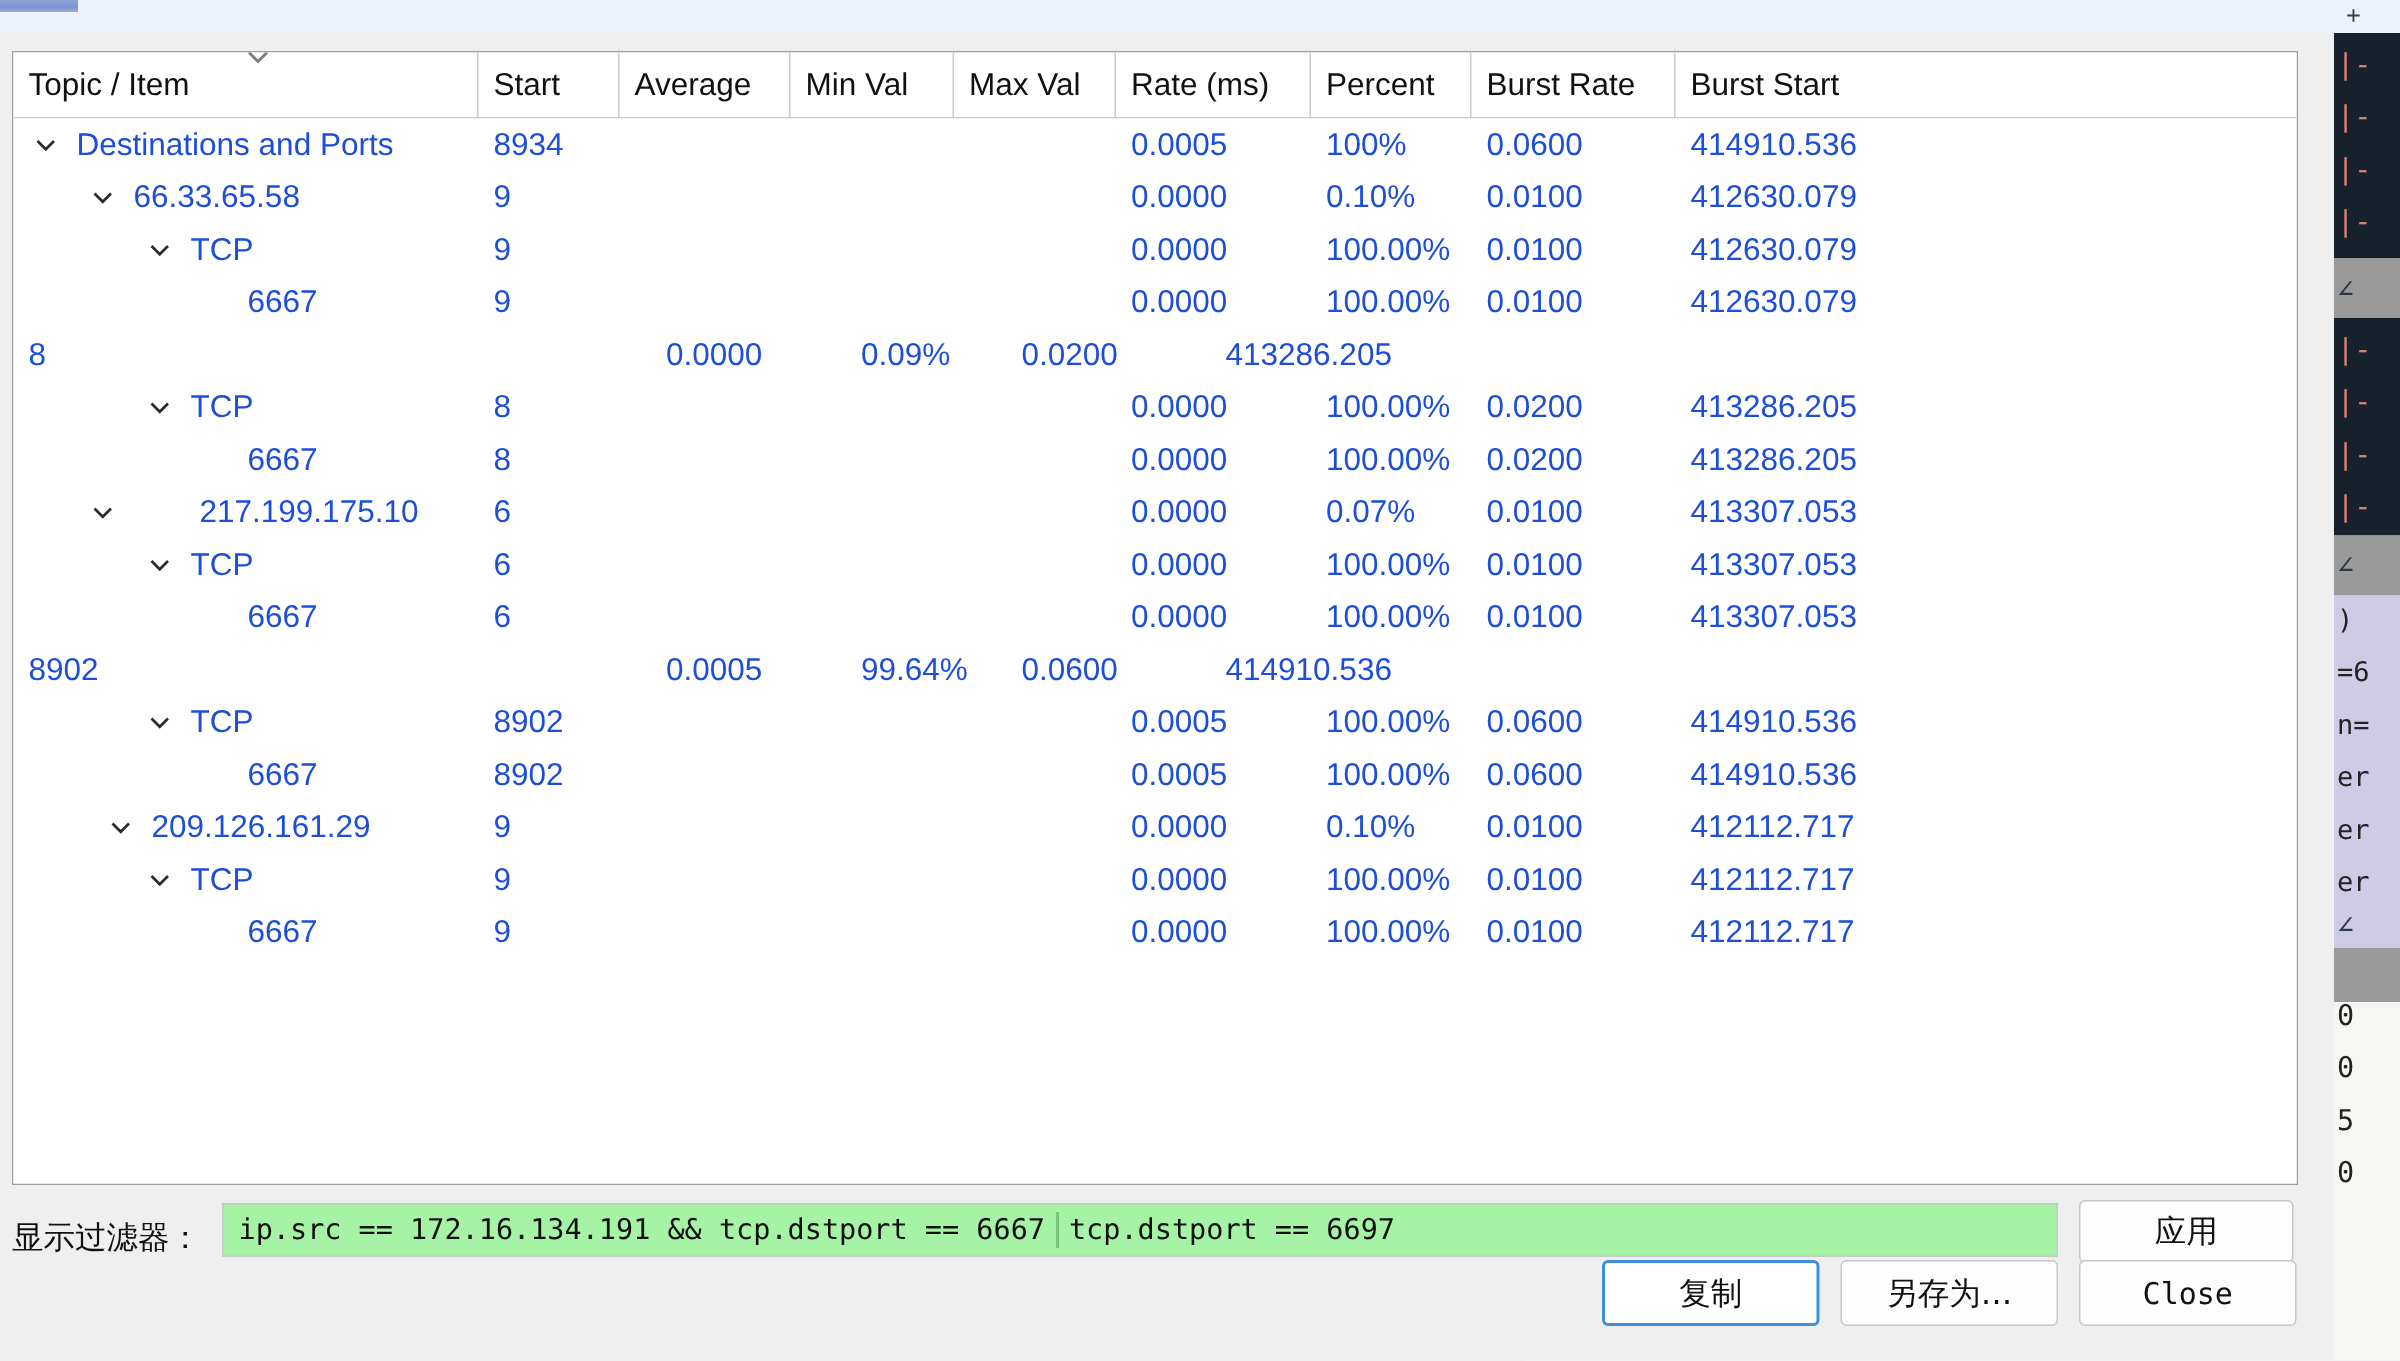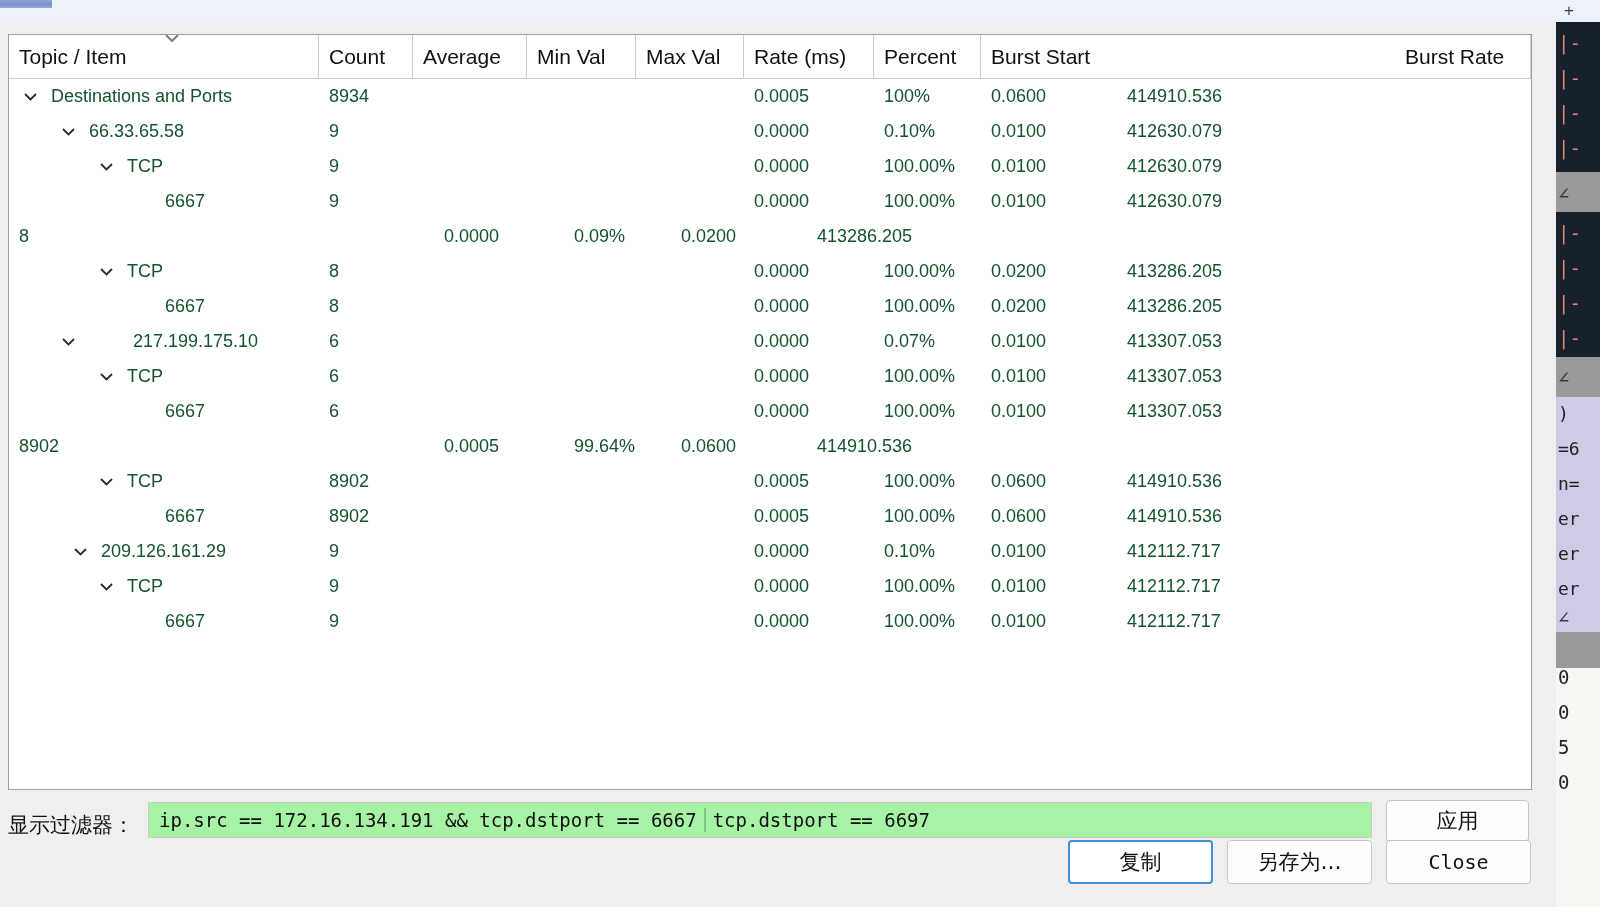--- a/index.html
+++ b/index.html
@@ -120,22 +120,22 @@
   .tree-body {
     position: relative;
     height: 710px;
     overflow: hidden;
     background: #ffffff;
   }
   .row {
     display: flex;
     align-items: center;
     height: 35px;
-    font-size: 18px;
-    color: #14532d;
+    font-size: 21px;
+    color: #1d4ed8;
     white-space: nowrap;
   }
   .cell {
     height: 35px;
     display: flex;
     align-items: center;
     overflow: hidden;
     white-space: nowrap;
   }
   .cell.topic { padding-left: 10px; }
@@ -289,42 +289,42 @@
       <div class="tree-header">
         <div class="th" style="width:310px">
           <span>Topic / Item</span>
           <span class="sort-caret">
             <svg width="16" height="10" viewBox="0 0 16 10">
                 <path d="M2 2 L8 8 L14 2" fill="none" stroke="#7d7d7d" stroke-width="2"></path>
               </svg>
           </span>
         </div>
         <div class="th" style="width:94px">
-            <span>Count</span>
+            <span>Start</span>
           </div>
         <div class="th" style="width:114px">
             <span>Average</span>
           </div>
         <div class="th" style="width:109px">
             <span>Min Val</span>
           </div>
         <div class="th" style="width:108px">
             <span>Max Val</span>
           </div>
         <div class="th" style="width:130px">
             <span>Rate (ms)</span>
           </div>
         <div class="th" style="width:107px">
             <span>Percent</span>
           </div>
+        <div class="th" style="width:136px">
+            <span>Burst Rate</span>
+          </div>
         <div class="th last">
             <span>Burst Start</span>
-          </div>
-        <div class="th" style="width:136px">
-            <span>Burst Rate</span>
           </div>
       </div>
 
       <div class="tree-body" id="tree-body">
           <div class="row">
             <div class="cell topic" style="width: 310px; padding-left: 10px;">
               <span class="twisty">
                 <svg width="15" height="9" viewBox="0 0 15 9">
                   <path d="M2 2 L7.5 7.5 L13 2" fill="none" stroke="#2b2b2b" stroke-width="1.8"></path>
                 </svg>

